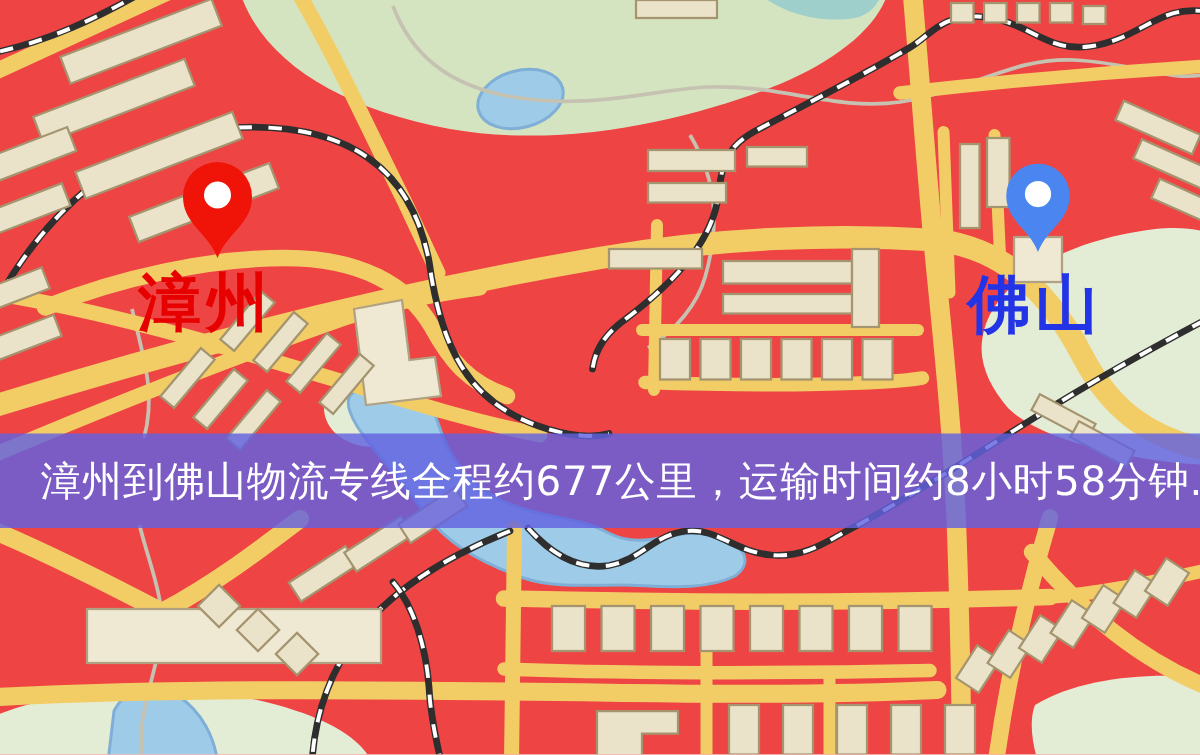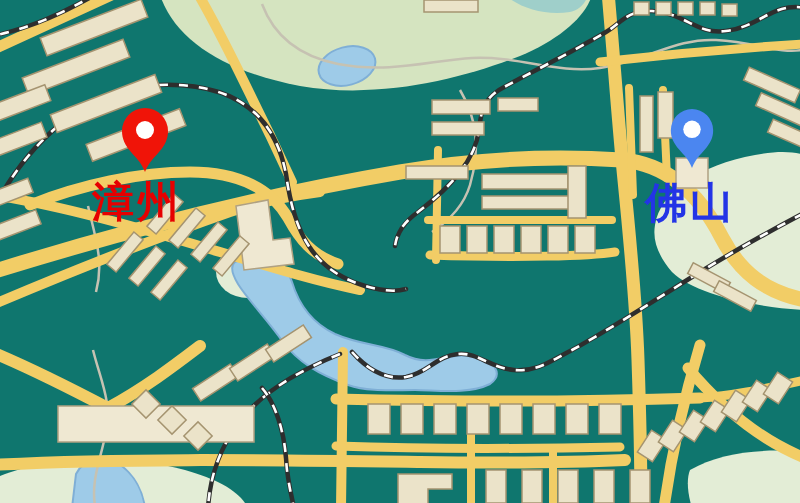--- a/index.html
+++ b/index.html
@@ -1,16 +1,16 @@
 <!DOCTYPE html>
 <html><head>
 <meta charset="utf-8">
 <style>
   html,body{margin:0;padding:0;background:#ffffff;font-family:"DejaVu Sans","Liberation Sans",sans-serif;}
-  .stage{position:relative;width:800px;height:503px;overflow:hidden;background:#0f766e;}
+  .stage{position:relative;width:800px;height:503px;overflow:hidden;background:#ef4444;}
   .stage svg{position:absolute;left:0;top:0;}
   
   .park{fill:#d5e4c0;stroke:none}
   .park-soft{fill:#e3edd6}
   .water{fill:#9ecbe8;stroke:#7fafd6;stroke-width:2}
   .path-minor{fill:none;stroke:#c6c2b2;stroke-width:2.5}
   .rd{fill:none;stroke:#f2cd66;stroke-linecap:round;stroke-linejoin:round}
   .rl{fill:none;stroke:#2e2e2e;stroke-width:4.5;stroke-linecap:round}
   .rlw{fill:none;stroke:#ffffff;stroke-width:2.6;stroke-dasharray:9 11;stroke-linecap:butt}
   .b{fill:#ebe3c9;stroke:#a59470;stroke-width:1.5}
@@ -194,13 +194,16 @@
     </g>
     <g transform="translate(692,168) scale(0.92)">
       <path d="M0,0 C-4,-10 -9,-14 -14,-20 C-20,-27 -23,-33 -23,-41 A23,23 0 1 1 23,-41 C23,-33 20,-27 14,-20 C9,-14 4,-10 0,0 Z" fill="#4b86f0"></path>
       <circle cx="0" cy="-42" r="9.5" fill="#ffffff"></circle>
     </g>
 
     <text class="city-label" x="137" y="216" text-anchor="middle" fill="#e60000">漳州</text>
     <text class="city-label" x="690" y="217" text-anchor="middle" fill="#2334e6">佛山</text>
   </svg>
 
+  <div class="banner">
+    <span>漳州到佛山物流专线全程约677公里，运输时间约8小时58分钟.</span>
+  </div>
 </div>
 
 </body></html>

